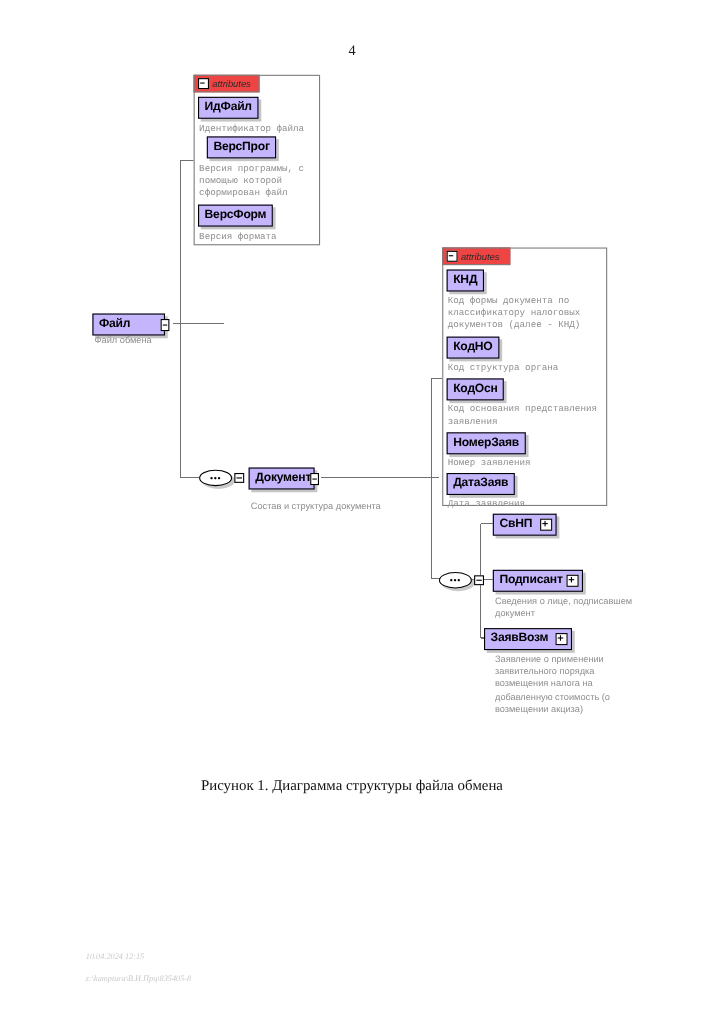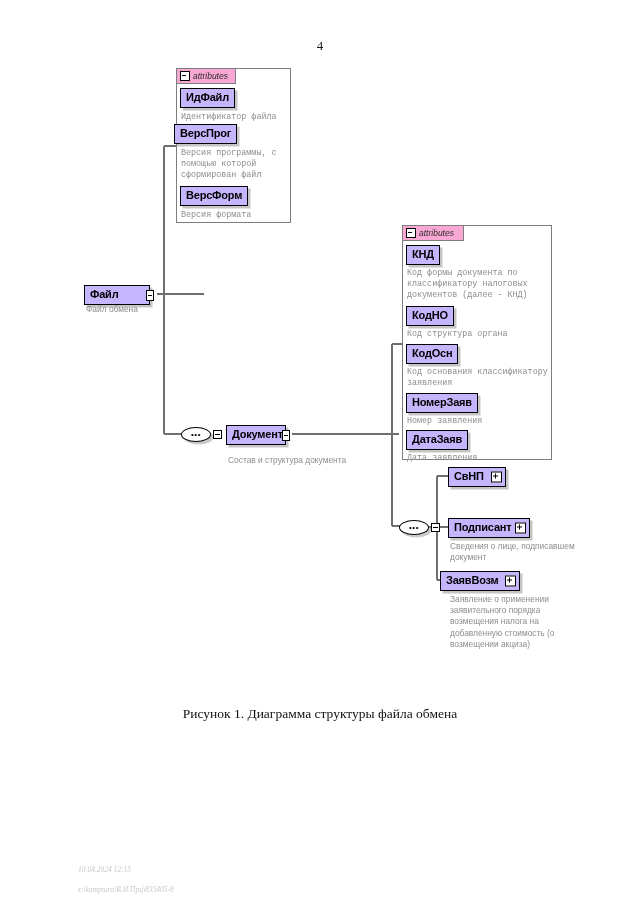--- a/index.html
+++ b/index.html
@@ -109,21 +109,21 @@
     box-sizing: border-box;
     border: 1px solid #7d7d7d;
     background: #fff;
   }
   .attr-tab {
     position: absolute;
     top: -1px;
     left: -1px;
     box-sizing: border-box;
     border: 1px solid #7d7d7d;
-    background: #f9a8d4;
+    background: #ef4444;
     font-size: 8.5px;
     font-style: italic;
     color: #2b2b2b;
     padding: 2px 6px 2px 3px;
     line-height: 1;
     display: flex;
     align-items: center;
     gap: 3px;
     font-family: "Liberation Sans", sans-serif;
   }
@@ -265,21 +265,21 @@
         <span class="minus-sq"></span>
         <span>attributes</span>
       </div>
     </div>
 
     <div class="el-box" style="left:180px; top:88px;">
       <span>ИдФайл</span>
     </div>
     <div class="attr-desc" style="left:181px; top:112px; width:108px;">Идентификатор файла</div>
 
-    <div class="el-box" style="left:174px; top:124px;">
+    <div class="el-box" style="left:188px; top:124px;">
       <span>ВерсПрог</span>
     </div>
     <div class="attr-desc" style="left:181px; top:148px; width:104px;">Версия программы, с помощью которой сформирован файл</div>
 
     <div class="el-box" style="left:180px; top:186px;">
       <span>ВерсФорм</span>
     </div>
     <div class="attr-desc" style="left:181px; top:210px; width:99px;">Версия формата</div>
 
     <div class="seq" style="left:181px; top:427px;">
@@ -306,21 +306,21 @@
     <div class="attr-desc" style="left:407px; top:268px; width:146px;">Код формы документа по классификатору налоговых документов (далее - КНД)</div>
 
     <div class="el-box" style="left:406px; top:306px;">
       <span>КодНО</span>
     </div>
     <div class="attr-desc" style="left:407px; top:329px; width:146px;">Код структура органа</div>
 
     <div class="el-box" style="left:406px; top:344px;">
       <span>КодОсн</span>
     </div>
-    <div class="attr-desc" style="left:407px; top:367px; width:148px;">Код основания классификатору заявления</div>
+    <div class="attr-desc" style="left:407px; top:367px; width:148px;">Код основания представления заявления</div>
 
     <div class="el-box" style="left:406px; top:393px;">
       <span>НомерЗаяв</span>
     </div>
     <div class="attr-desc" style="left:407px; top:416px; width:146px;">Номер заявления</div>
 
     <div class="el-box" style="left:406px; top:430px;">
       <span>ДатаЗаяв</span>
     </div>
     <div class="attr-desc" style="left:407px; top:453px; width:146px;">Дата заявления</div>

